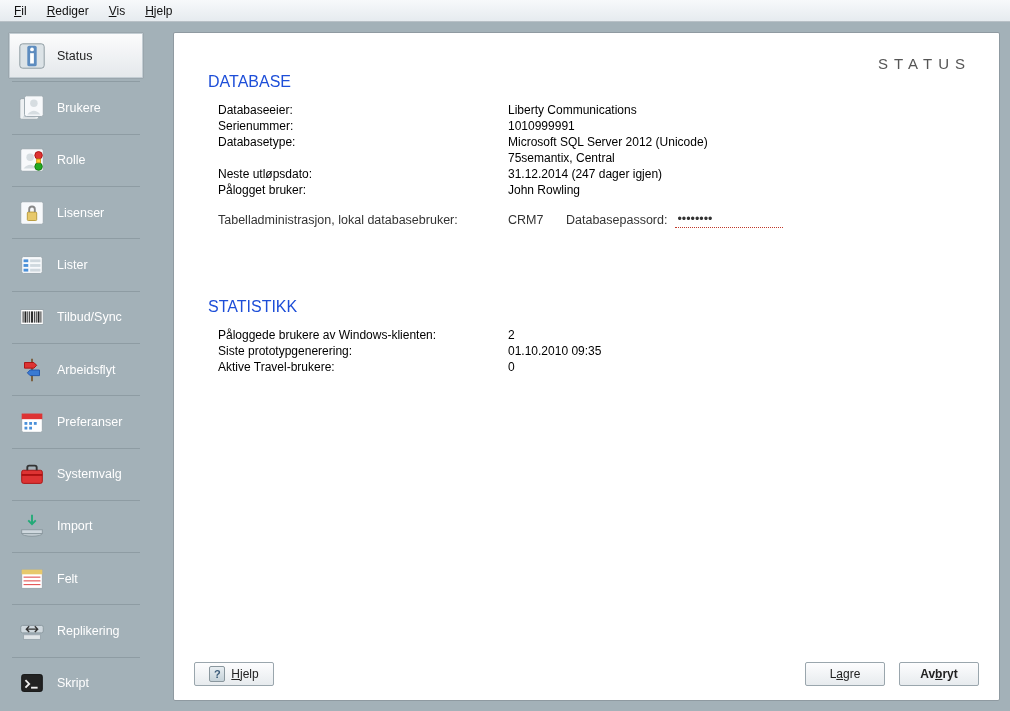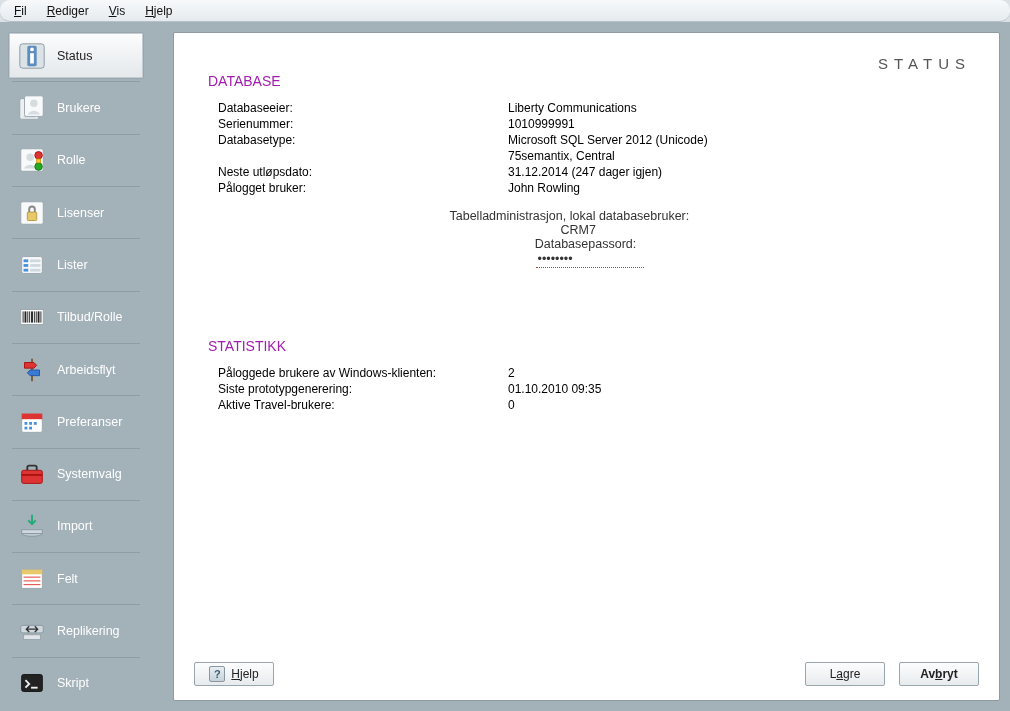--- a/index.html
+++ b/index.html
@@ -13,21 +13,20 @@
 
   
   .menubar {
     height: 22px;
     background: linear-gradient(#f7f9fb, #e6ebef);
     border-bottom: 1px solid #b8c0c6;
     display: flex;
     align-items: center;
     padding: 0 6px;
     gap: 4px;
-    border-radius: 10px;
   }
   .menubar .menu-item {
     padding: 2px 8px;
     cursor: default;
     color: #111;
   }
   .menubar .menu-item span.mn { text-decoration: underline; }
 
   
   .workspace {
@@ -93,38 +92,37 @@
   .page-title {
     position: absolute;
     top: 22px; right: 28px;
     font-size: 15px;
     letter-spacing: 6px;
     color: #555;
     font-weight: 500;
   }
 
   .section-title {
-    font-size: 14px;
-    color: #a21caf;
+    font-size: 16px;
+    color: #1d4ed8;
     margin-top: 22px;
     margin-bottom: 12px;
     font-weight: 400;
   }
   .section-title:first-of-type { margin-top: 20px; }
 
   .kv { display: flex; margin-bottom: 2px; font-size: 12px; color: #000000; }
   .kv .k { width: 300px; padding-left: 10px; }
   .kv .v { flex: 1; }
 
   .dbuser-line {
     display: flex;
     align-items: center;
     margin-top: 14px;
     font-size: 12.5px;
-    flex-direction: column;
   }
   .dbuser-line .k { width: 300px; padding-left: 10px; }
   .dbuser-line .db-name { font-weight: 400; width: 58px; }
   .dbuser-line .pwd-label { margin-right: 8px; }
   .dbuser-line input[type="password"] {
     width: 108px;
     border: none;
     border-bottom: 1px dotted #c0392b;
     font-family: inherit;
     font-size: 12.5px;
@@ -266,21 +264,21 @@
               <rect x="11" y="10" width="1" height="12"></rect>
               <rect x="13" y="10" width="1" height="12"></rect>
               <rect x="15" y="10" width="2" height="12"></rect>
               <rect x="18" y="10" width="1" height="12"></rect>
               <rect x="20" y="10" width="1" height="12"></rect>
               <rect x="22" y="10" width="2" height="12"></rect>
               <rect x="25" y="10" width="1" height="12"></rect>
             </g>
           </svg>
       </span>
-      <span>Tilbud/Rolle</span>
+      <span>Tilbud/Sync</span>
     </div>
     <div class="side-sep"></div>
 
     <div class="side-item">
       <span class="side-icon">
         <svg viewBox="0 0 32 32">
             <rect x="15" y="4" width="2" height="24" fill="#7a5c3a"></rect>
             <path d="M8 8 h10 l3 3 l-3 3 h-10 z" fill="#d33" stroke="#a11"></path>
             <path d="M24 16 h-10 l-3 3 l3 3 h10 z" fill="#3a7ad3" stroke="#25a"></path>
           </svg>

